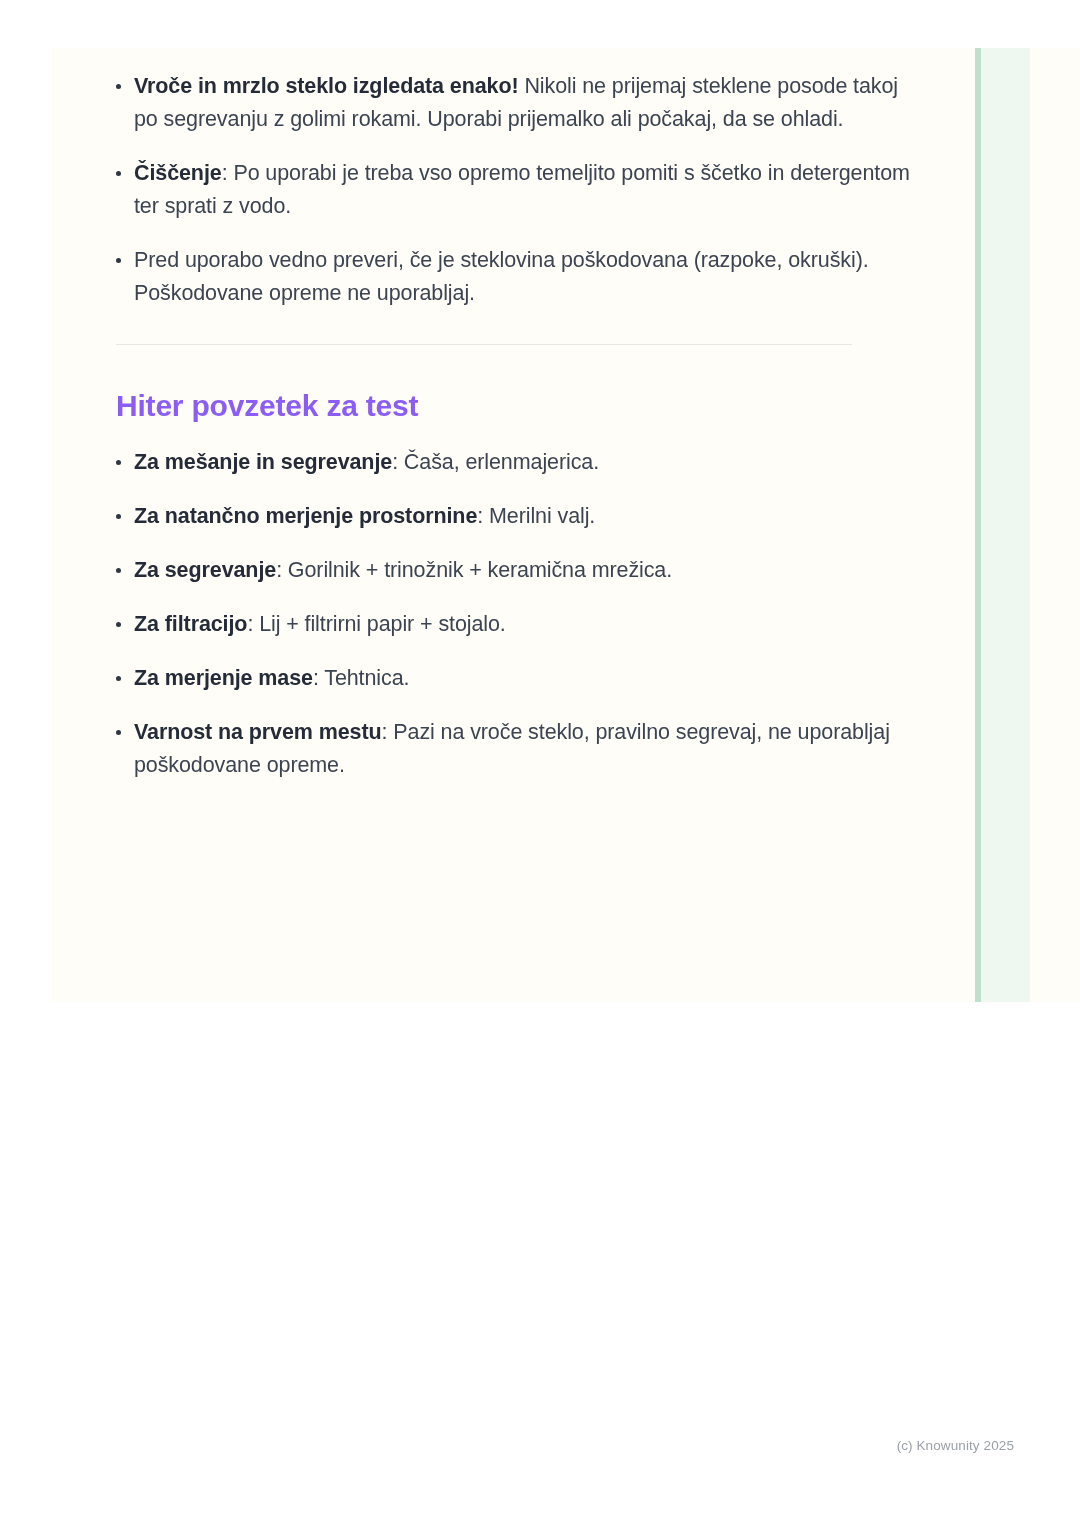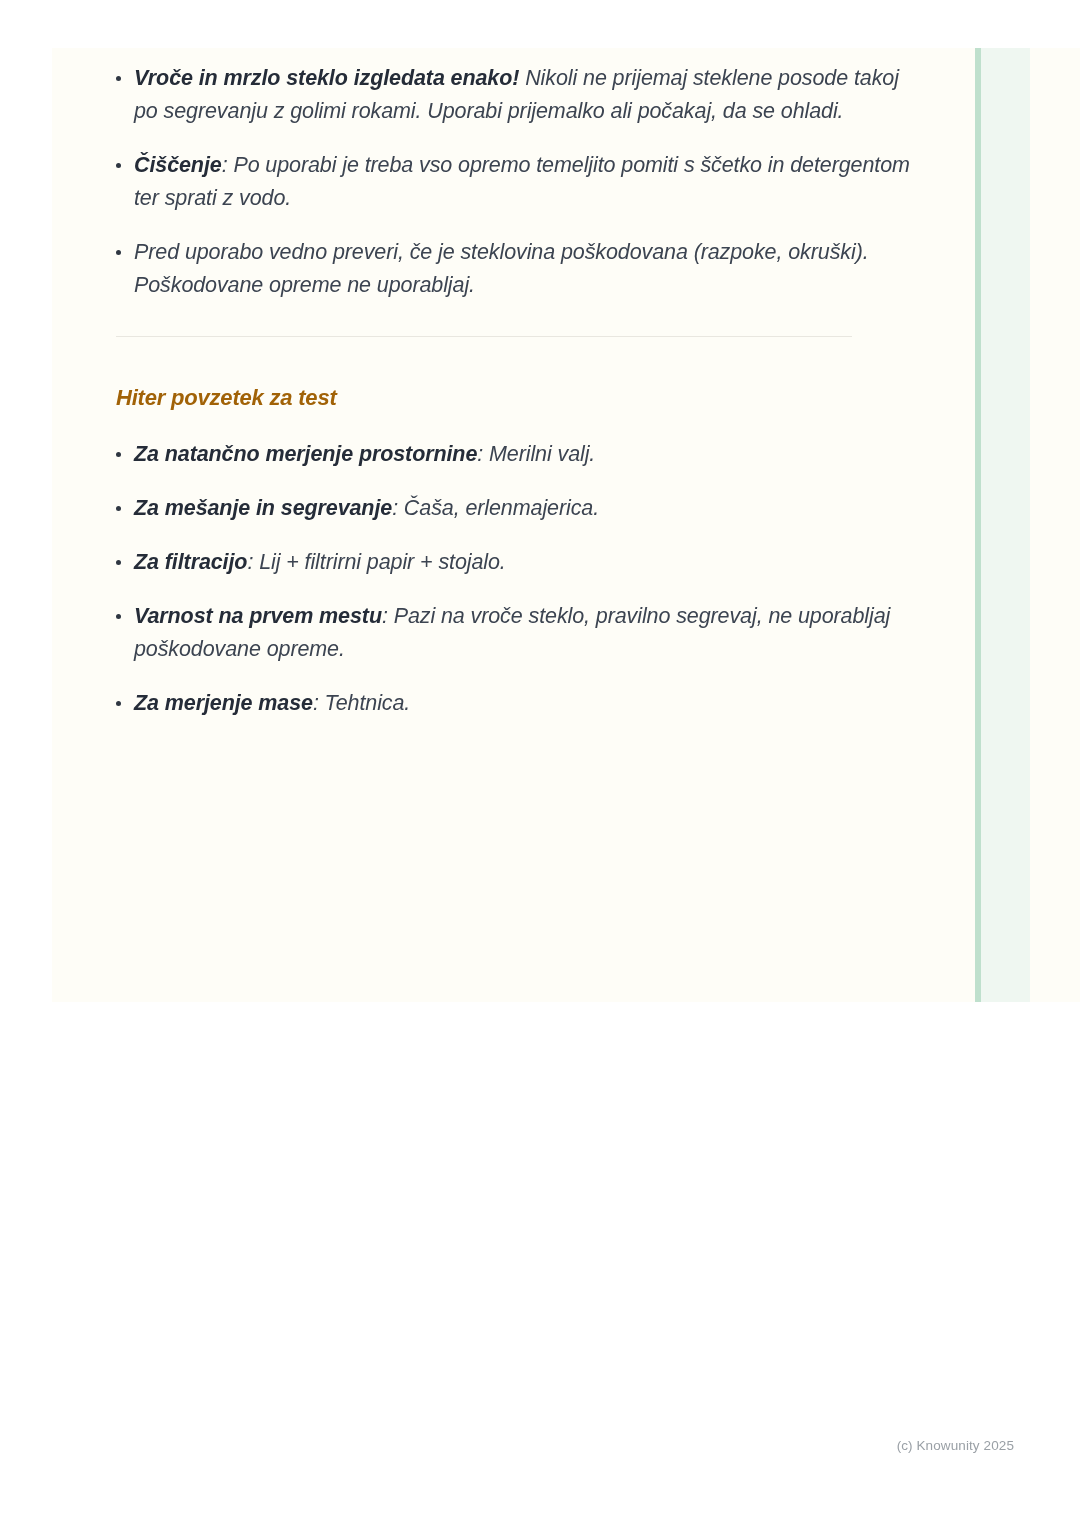--- a/index.html
+++ b/index.html
@@ -35,25 +35,24 @@
     width: 55px;
     height: 100%;
     background: #eff7f1;
     border-left: 6px solid #bfe0cd;
     box-sizing: border-box;
   }
 
   #content {
     position: absolute;
     left: 0;
-    top: 8px;
+    top: 16px;
     width: 900px;
     padding: 0 40px 0 40px;
     box-sizing: border-box;
-    font-style: italic;
   }
 
   
   ul.bullets {
     list-style: none;
     margin: 0;
     padding: 0;
   }
   ul.bullets > li {
     position: relative;
@@ -87,24 +86,24 @@
   #section-divider {
     width: 736px;
     height: 1px;
     background: #e9e7e0;
     border: 0;
     margin: 34px 0 0 24px;
   }
 
   
   #summary-heading {
-    font-size: 22px;
+    font-size: 30px;
     line-height: 36px;
     font-weight: 700;
-    color: #a16207;
+    color: #8b5cf6;
     margin: 43px 0 22px 24px;
     letter-spacing: -0.2px;
   }
 
   #summary-list > li {
     margin-bottom: 21px;
   }
 
   
   #footer-copyright {
@@ -130,23 +129,24 @@
         <li><b>Vroče in mrzlo steklo izgledata enako!</b><span> Nikoli ne prijemaj steklene posode takoj po segrevanju z golimi rokami. Uporabi prijemalko ali počakaj, da se ohladi.</span></li>
         <li><b>Čiščenje</b><span>: Po uporabi je treba vso opremo temeljito pomiti s ščetko in detergentom ter sprati z vodo.</span></li>
         <li><span>Pred uporabo vedno preveri, če je steklovina poškodovana (razpoke, okruški). Poškodovane opreme ne uporabljaj.</span></li>
       </ul>
 
     <hr id="section-divider">
 
     <h2 id="summary-heading">Hiter povzetek za test</h2>
 
     <ul class="bullets" id="summary-list">
+        <li><b>Za mešanje in segrevanje</b><span>: Čaša, erlenmajerica.</span></li>
         <li><b>Za natančno merjenje prostornine</b><span>: Merilni valj.</span></li>
-        <li><b>Za mešanje in segrevanje</b><span>: Čaša, erlenmajerica.</span></li>
+        <li><b>Za segrevanje</b><span>: Gorilnik + trinožnik + keramična mrežica.</span></li>
         <li><b>Za filtracijo</b><span>: Lij + filtrirni papir + stojalo.</span></li>
+        <li><b>Za merjenje mase</b><span>: Tehtnica.</span></li>
         <li><b>Varnost na prvem mestu</b><span>: Pazi na vroče steklo, pravilno segrevaj, ne uporabljaj poškodovane opreme.</span></li>
-        <li><b>Za merjenje mase</b><span>: Tehtnica.</span></li>
       </ul>
 
   </div>
 </div>
 
 <div id="footer-copyright">(c) Knowunity 2025</div>
 
 </body></html>

